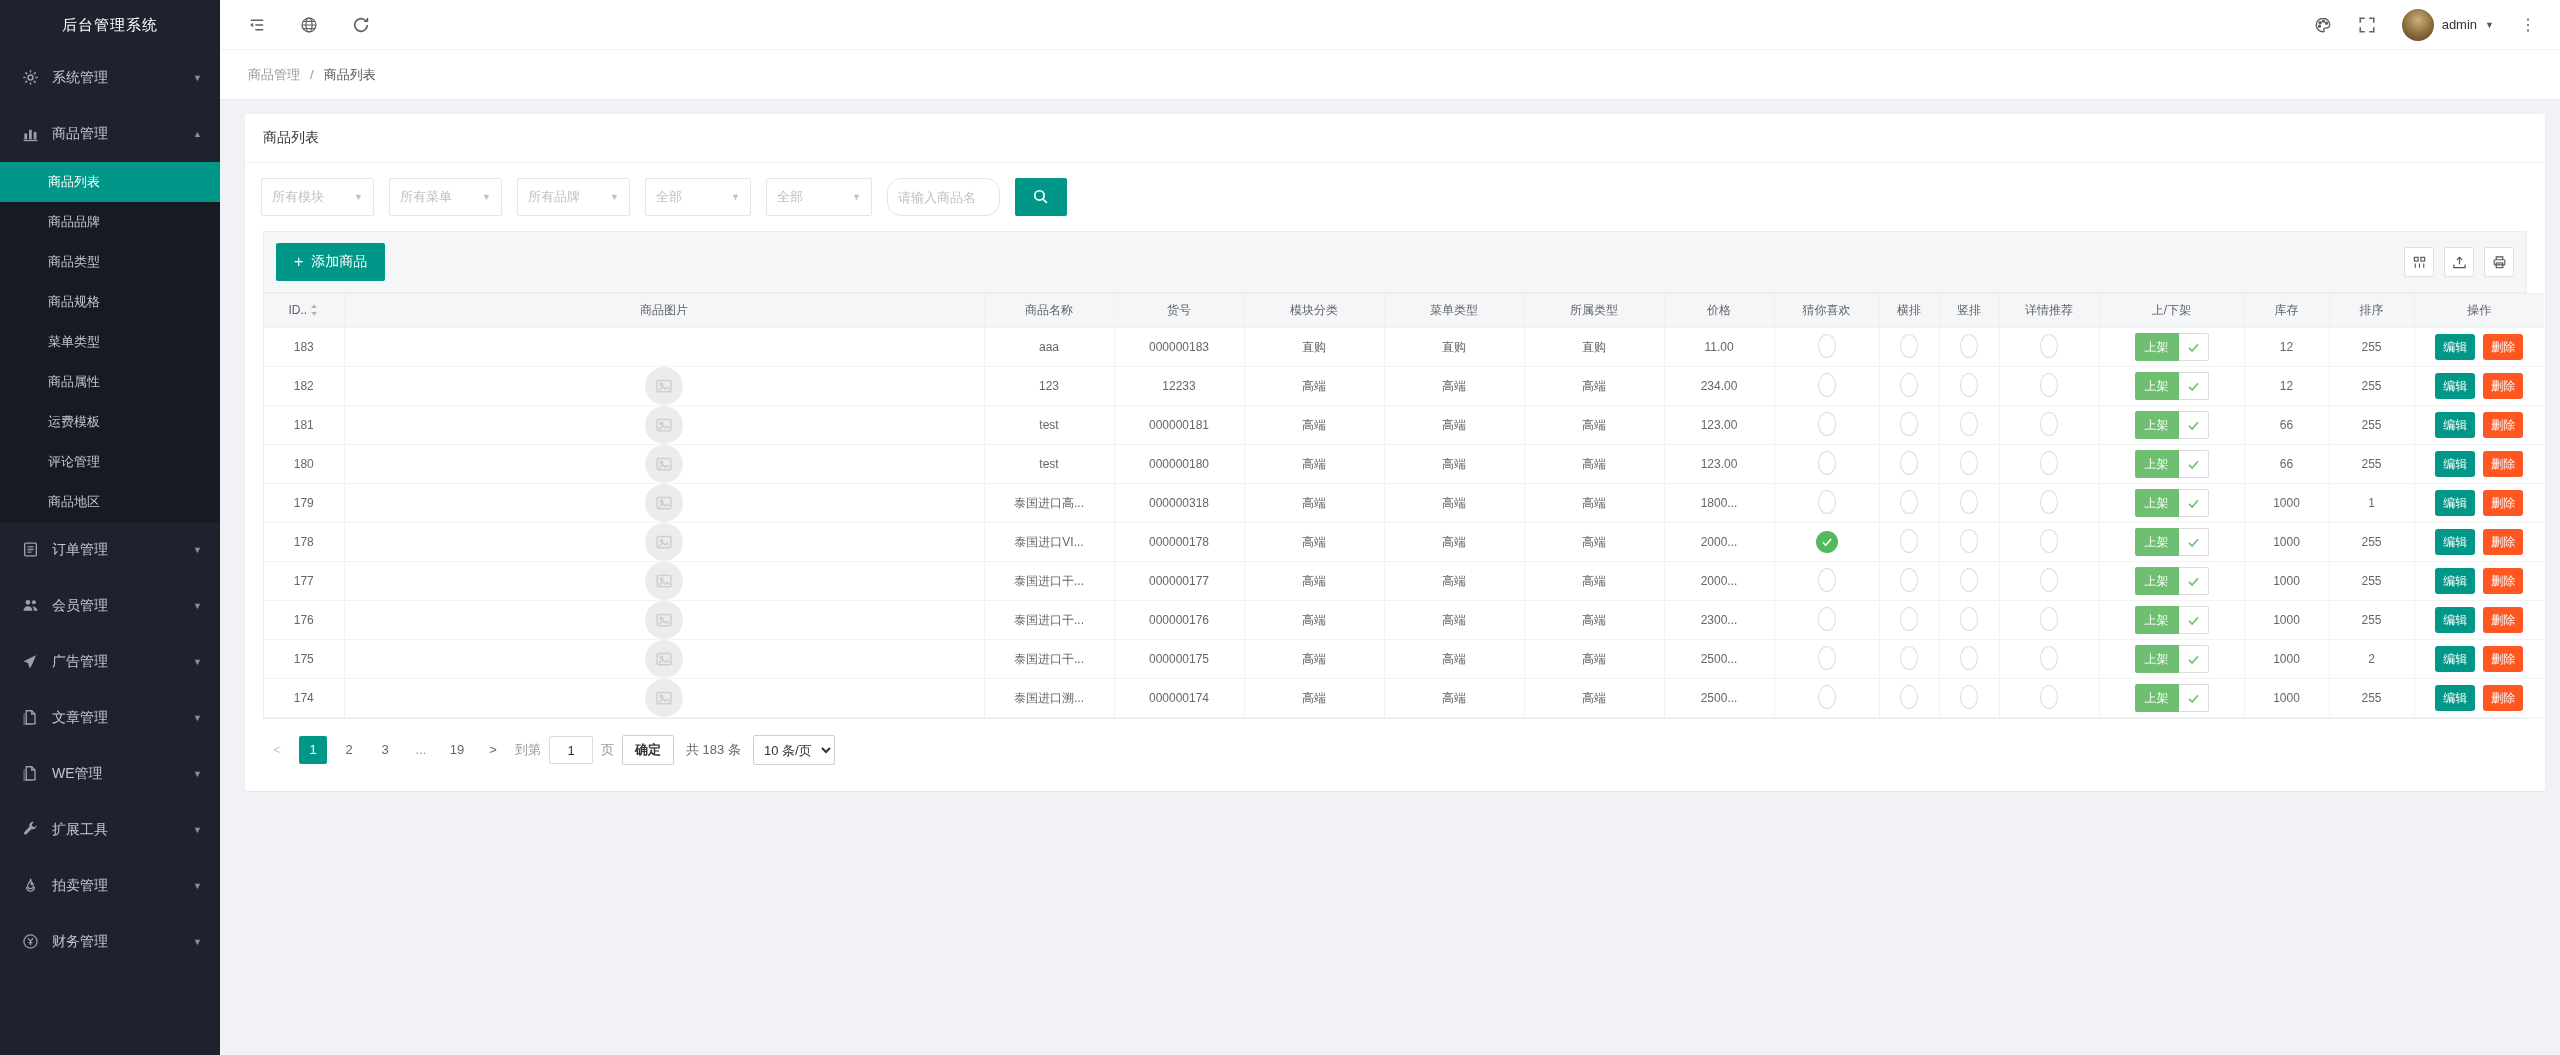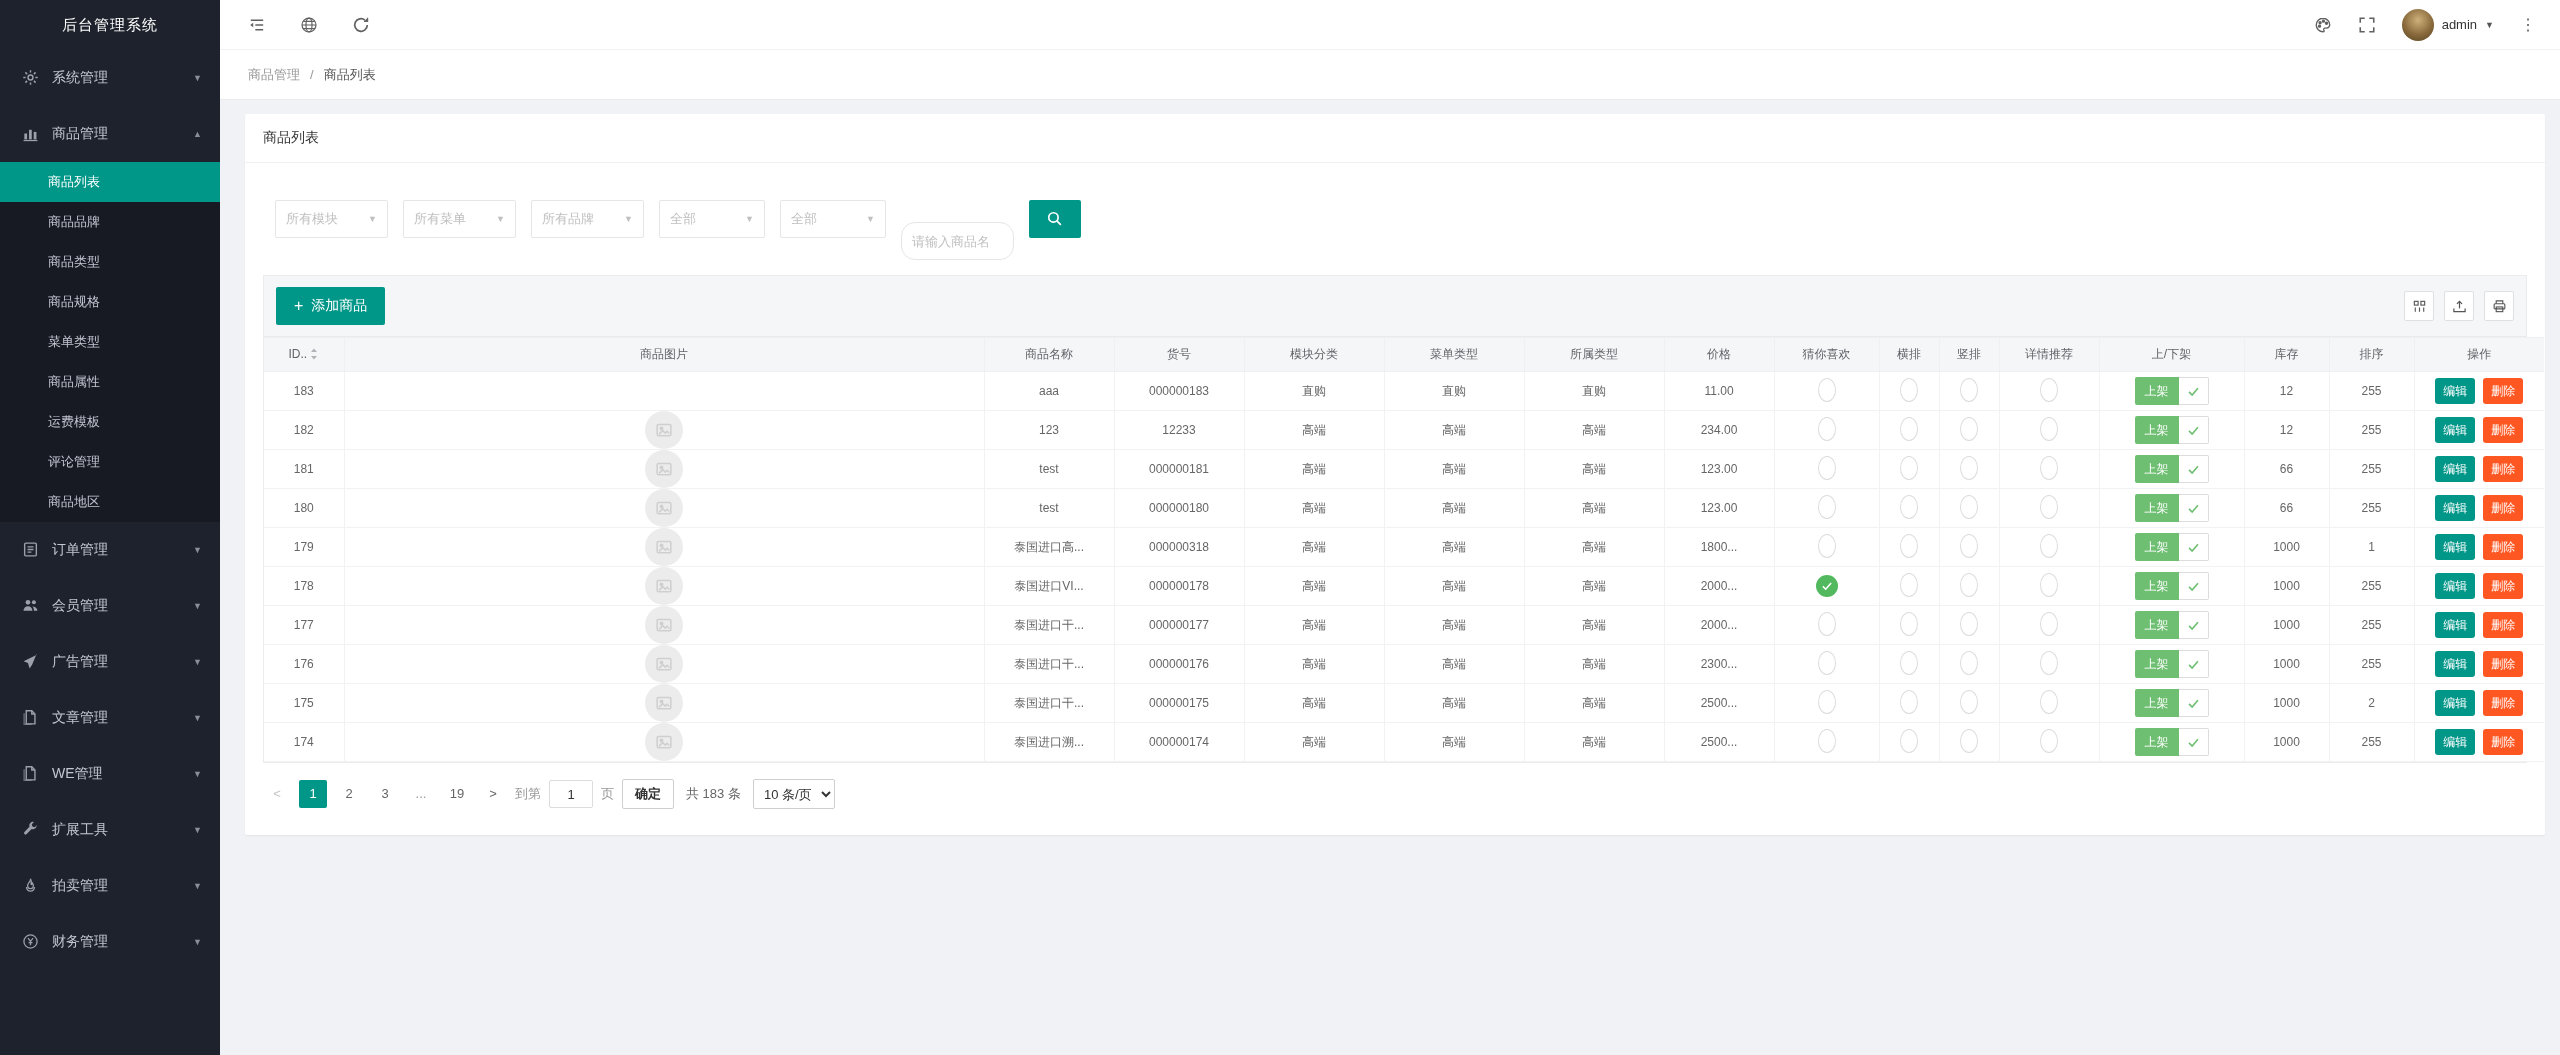--- a/index.html
+++ b/index.html
@@ -38,27 +38,27 @@
   .breadcrumb-bar { height:50px; background:#fff; display:flex; align-items:center; padding-left:28px; border-bottom:1px solid #ebebeb; font-size:13px; }
   .bc-parent { color:#999; cursor:pointer; }
   .bc-sep { color:#999; margin:0 10px; }
   .bc-current { color:#555; }
 
   .content { padding:14px 15px 0 25px; flex:1; overflow:hidden; }
   .card { background:#fff; border-radius:2px; box-shadow:0 1px 2px rgba(0,0,0,.06); }
   .card-header { padding:15px 18px; font-size:14px; color:#333; border-bottom:1px solid #f0f0f0; }
 
   
-  .filter-row { display:flex; align-items:center; gap:15px; padding:15px 30px; }
+  .filter-row { display:flex; align-items:center; gap:15px; padding:15px 16px; }
   .f-select { width:113px; height:38px; border:1px solid #e6e6e6; border-radius:2px; background:#fff;
     display:flex; align-items:center; justify-content:space-between; padding:0 10px; color:#bfbfbf; font-size:13px; cursor:pointer; }
   .f-select .sel-caret { font-size:9px; color:#c0c0c0; }
   .f-select.narrow { width:106px; }
   .f-input { width:113px; height:38px; border:1px solid #e6e6e6; border-radius:14px; padding:0 10px; font-size:13px; color:#666;
-    font-family:"Liberation Sans", sans-serif; outline:none;margin-top:44px; }
+    font-family:"Liberation Sans", sans-serif; outline:none; }
   .f-input::placeholder { color:#c0c0c0; }
   .search-btn { width:52px; height:38px; background:#009688; border:none; border-radius:2px; display:flex; align-items:center; justify-content:center; cursor:pointer; }
   .search-btn svg { width:17px; height:17px; }
 
   
   .table-block { margin:0 18px; border:1px solid #ebeced; }
   .table-toolbar { background:#f5f6f7; padding:11px 12px; display:flex; align-items:center; border-bottom:1px solid #e9eaeb; }
   .add-btn { height:38px; padding:0 18px; background:#009688; color:#fff; border:none; border-radius:2px;
     font-size:14px; display:flex; align-items:center; gap:8px; cursor:pointer; font-family:"Liberation Sans", sans-serif; }
   .add-btn .plus { font-size:16px; line-height:1; }

